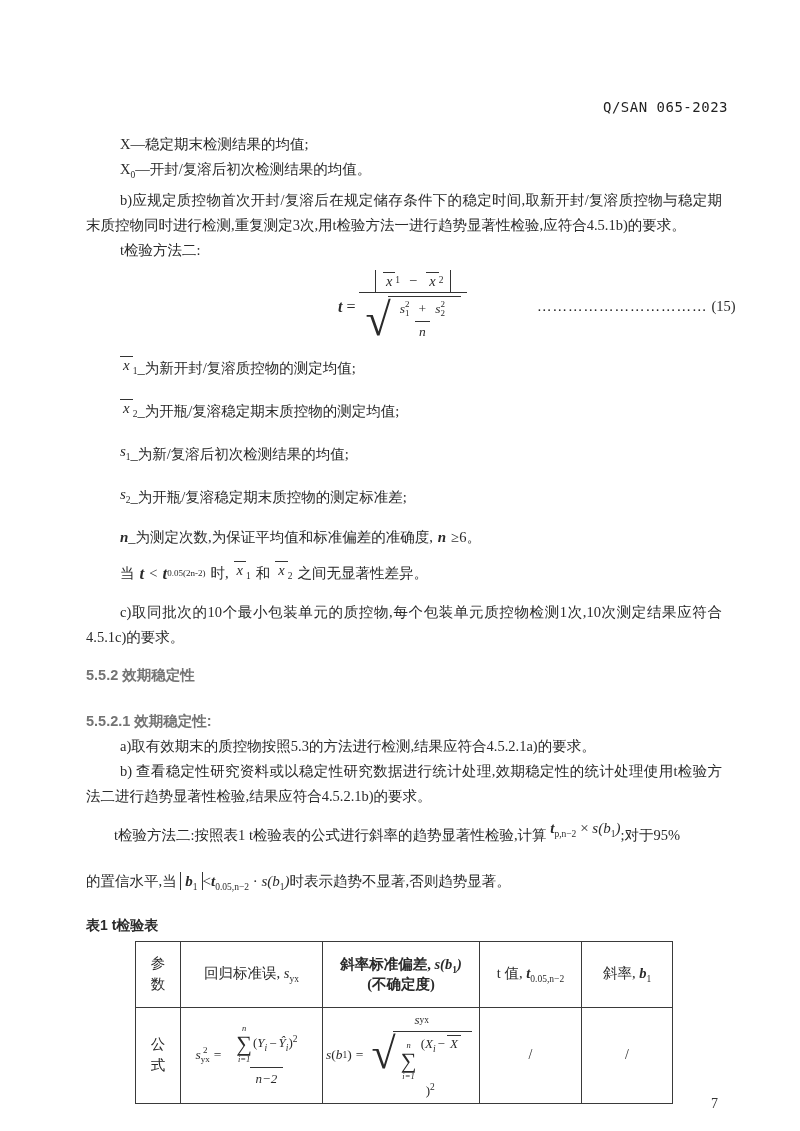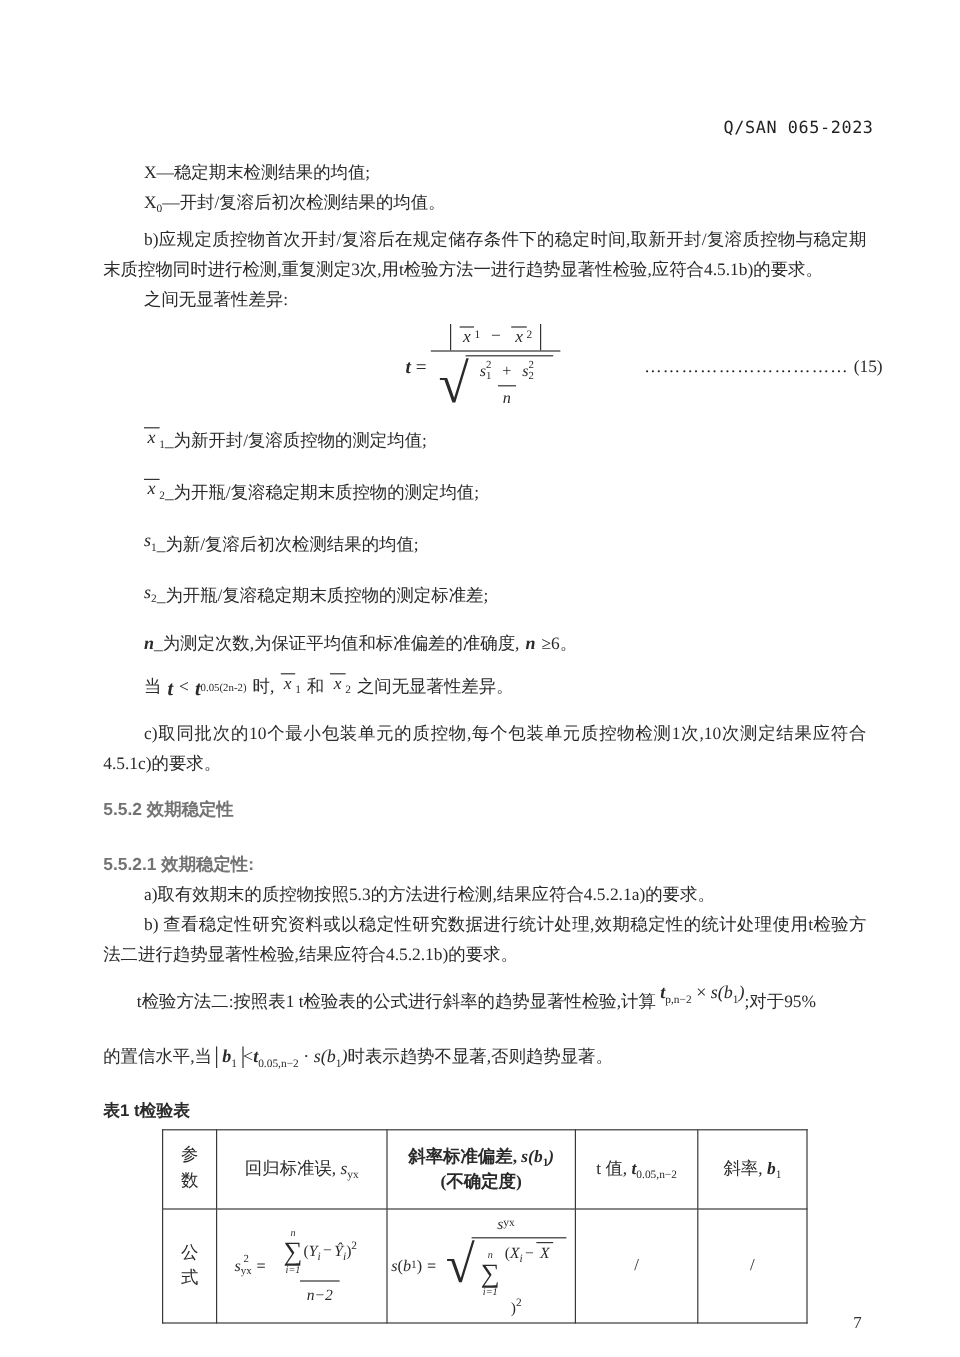--- a/index.html
+++ b/index.html
@@ -95,21 +95,21 @@
   <div class="doc-header">Q/SAN 065-2023</div>
 
   <div class="content">
 
     <p class="ind">X—稳定期末检测结果的均值;</p>
 
     <p class="ind"><span>X</span><sub>0</sub><span>—开封/复溶后初次检测结果的均值。</span></p>
 
     <p class="ind just">b)应规定质控物首次开封/复溶后在规定储存条件下的稳定时间,取新开封/复溶质控物与稳定期末质控物同时进行检测,重复测定3次,用t检验方法一进行趋势显著性检验,应符合4.5.1b)的要求。</p>
 
-    <p class="ind">之间无显著性差异:</p>
+    <p class="ind">t检验方法二:</p>
 
     <div class="formula-block">
       <span class="f-lhs"><i class="bi">t</i> <span>=</span></span>
       <span class="frac main">
         <span class="num bars">
           <span class="obar"><i>x</i></span>
             <sub>1</sub>
           <span class="op">−</span>
           <span class="obar"><i>x</i></span>
             <sub>2</sub>

